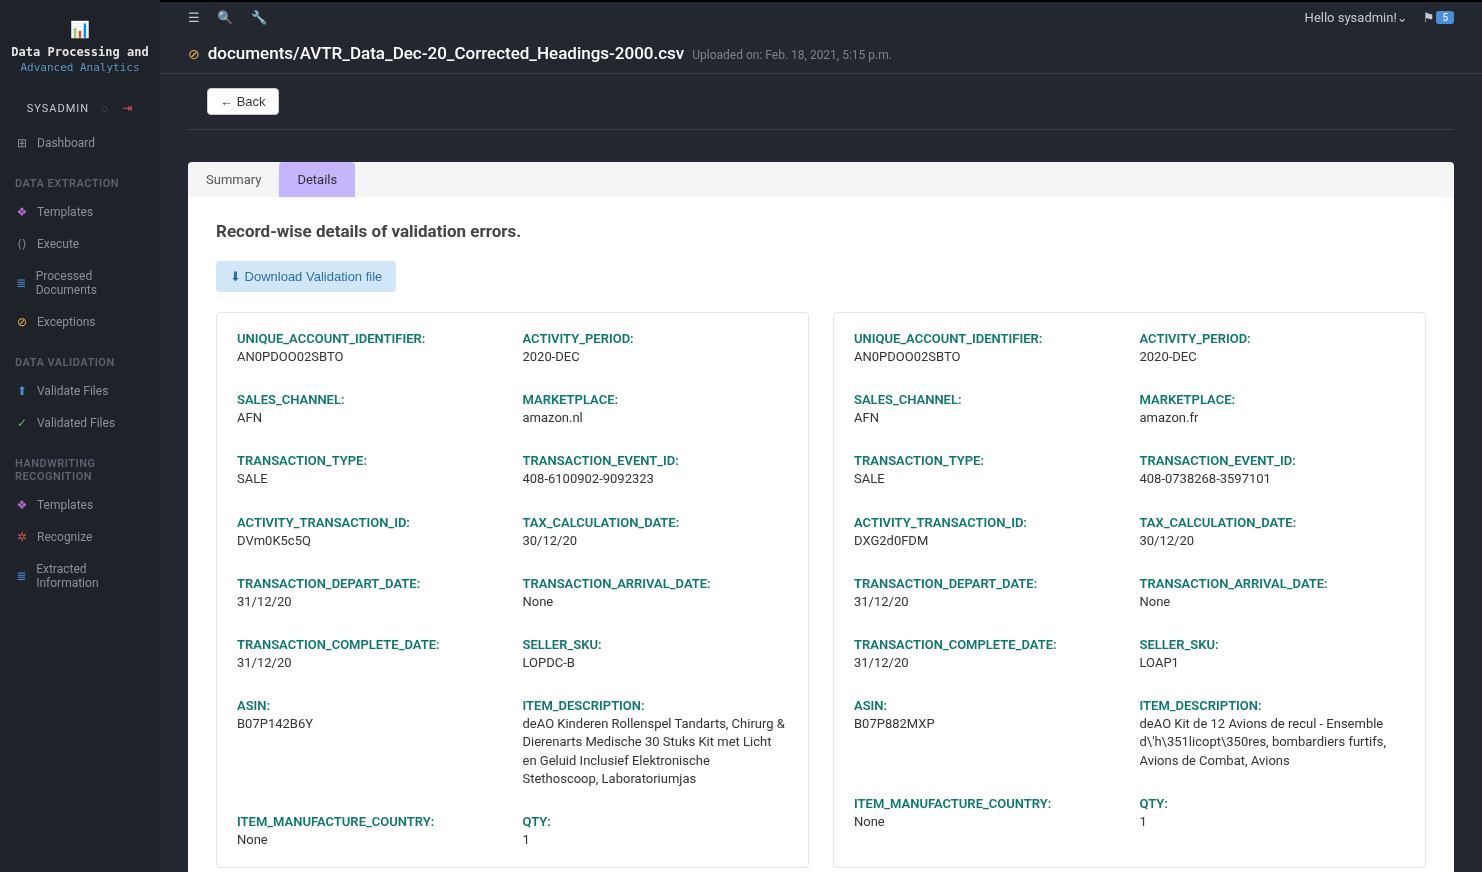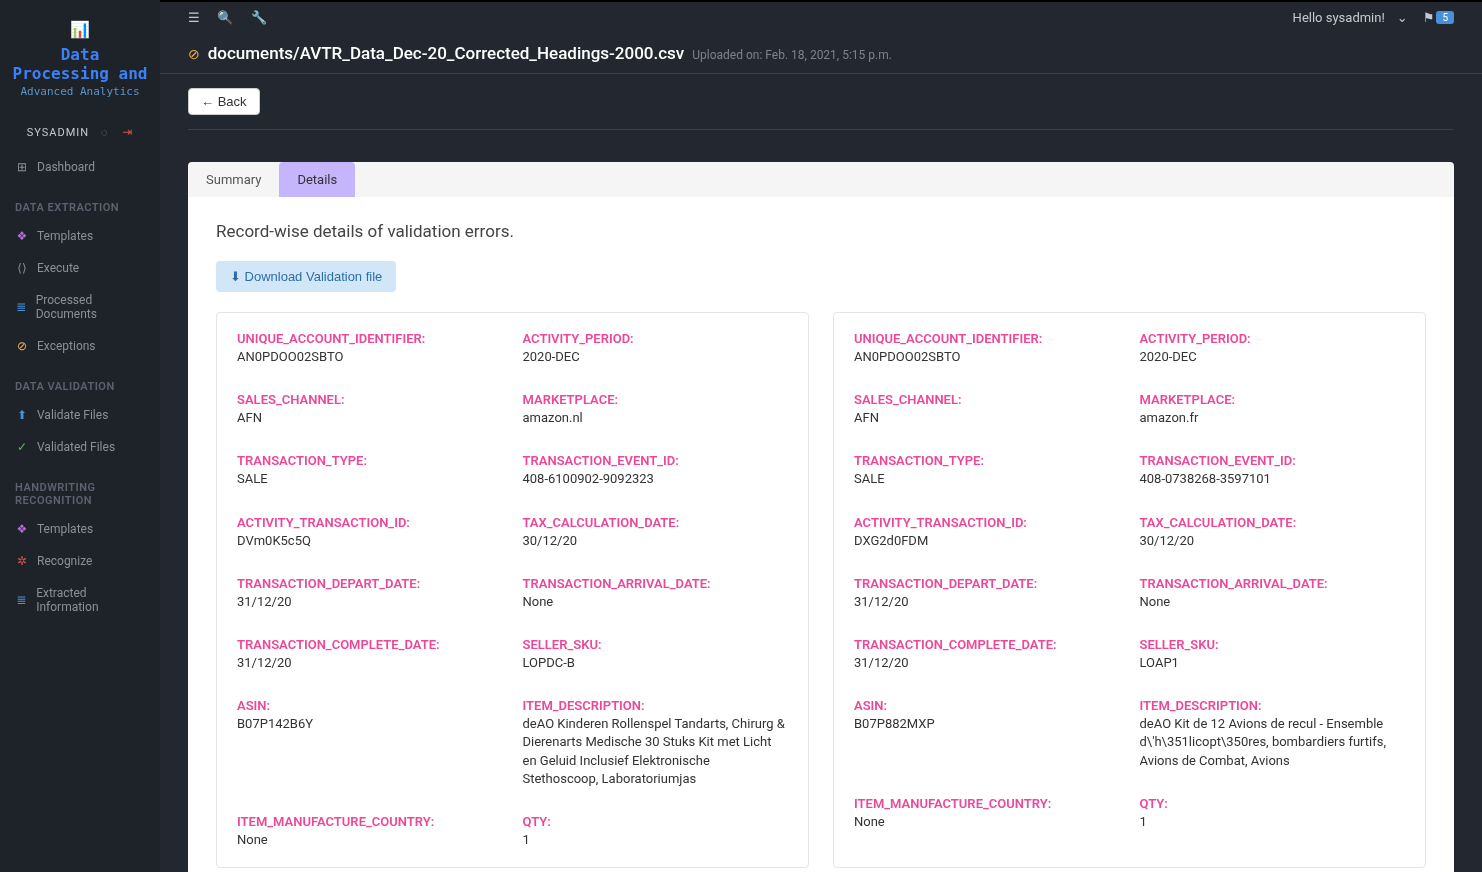--- a/index.html
+++ b/index.html
@@ -4,71 +4,71 @@
   <style>
     * { box-sizing: border-box; margin: 0; padding: 0; }
     body { font-family: -apple-system, BlinkMacSystemFont, "Segoe UI", Roboto, sans-serif; background: #1e2229; color: #333; font-size: 14px; }
     
     .app { display: flex; min-height: 100vh; }
     
     
     .sidebar { width: 160px; background: #1e2229; color: #8b8f96; flex-shrink: 0; padding: 15px 0; }
     .sidebar-logo { text-align: center; padding: 5px 10px 15px; }
     .sidebar-logo-icon { color: #4a90d9; font-size: 16px; }
-    .sidebar-brand1 { color: #3b82f6; font-size: 16px; font-weight: bold; font-family: monospace; margin-top: 6px; }
+    .sidebar-brand1 { color: #e5e5e5; font-size: 12px; font-weight: bold; font-family: monospace; margin-top: 6px; }
     .sidebar-brand2 { color: #5a94c4; font-size: 11px; font-family: monospace; margin-top: 2px; }
     .sidebar-user { text-align: center; padding: 12px 20px; font-size: 11px; letter-spacing: 1px; color: #c5c9cf; }
     .sidebar-user-icon { margin-left: 8px; color: #8b8f96; }
     .sidebar-logout { color: #d9534f; margin-left: 10px; font-size: 12px; }
     .sidebar-item { padding: 9px 15px; color: #8b8f96; font-size: 12px; cursor: pointer; display: flex; align-items: center; gap: 8px; }
     .sidebar-heading { padding: 18px 15px 6px; font-size: 11px; letter-spacing: 0.5px; color: #5d6270; font-weight: 600; }
     .sidebar-icon { width: 14px; display: inline-block; text-align: center; font-size: 12px; }
     .ic-blue { color: #4a90d9; }
     .ic-green { color: #5cb85c; }
     .ic-orange { color: #f0ad4e; }
     .ic-purple { color: #b76dd7; }
     .ic-red { color: #d9534f; }
     
     
     .main { flex: 1; background: #232830; display: flex; flex-direction: column; }
     .topbar { background: #232830; padding: 8px 28px; display: flex; align-items: center; color: #c5c9cf; border-top: 2px solid #000;}
     .topbar-left { display: flex; gap: 18px; align-items: center; }
     .topbar-icon { cursor: pointer; font-size: 13px; }
     .topbar-right { margin-left: auto; display: flex; align-items: center; gap: 15px; font-size: 13px; }
-    .topbar-user { display: flex; align-items: center; gap: 12px; cursor: pointer; }
+    .topbar-user { display: flex; align-items: center; gap: 0; cursor: pointer; }
     .topbar-flag { display: flex; align-items: center; gap: 2px; }
     .topbar-badge { background: #4a90d9; color: #fff; border-radius: 3px; padding: 1px 6px; font-size: 10px; }
     
     .header-row { padding: 10px 28px; border-bottom: 1px solid #3a3f48; display: flex; align-items: baseline; gap: 8px; }
     .header-warn { color: #f0ad4e; font-size: 14px; }
     .header-title { color: #fff; font-size: 17px; font-weight: 500; }
     .header-upload { color: #7d828c; font-size: 12px; }
     
     .backrow { padding: 14px 28px 6px; }
-    .back-btn { background: #fff; border: 1px solid #ccc; color: #333; padding: 5px 12px; border-radius: 4px; font-size: 13px; cursor: pointer; }
+    .back-btn { background: #fff; border: 1px solid #ccc; color: #333; padding: 5px 12px; border-radius: 4px; font-size: 13px; cursor: pointer; margin-left: 19px; }
     
     .sep { border-bottom: 1px solid #3a3f48; margin: 8px 28px 0; }
     
     .content-wrap { padding: 0 28px 28px; flex: 1; }
     .tabs { background: #f5f5f5; border-radius: 4px 4px 0 0; display: flex; margin-top: 32px; }
     .tab { padding: 10px 18px; font-size: 13px; color: #555; cursor: pointer; }
     .tab.active { background: #c4b5fd; color: #333; border-radius: 4px 4px 0 0; }
     
     .panel { background: #fff; padding: 24px 28px; border-radius: 0 0 4px 4px; }
-    .panel-title { font-size: 17px; color: #444; font-weight: 400; margin-bottom: 20px; }
+    .panel-title { font-size: 17px; color: #444; font-weight: 700; margin-bottom: 20px; }
     
     .download-btn { background: #d1e7f7; color: #2c6ea8; border: none; padding: 8px 14px; border-radius: 4px; font-size: 13px; cursor: pointer; }
     
     .records { display: flex; gap: 24px; margin-top: 20px; }
     .record-card { flex: 1; border: 1px solid #e5e5e5; border-radius: 4px; }
     .record-head { padding: 14px 20px; border-bottom: 1px solid #e5e5e5; font-size: 16px; color: #333; }
     .record-body { padding: 18px 20px; }
     .field-grid { display: grid; grid-template-columns: 1fr 1fr; gap: 26px 20px; }
     .field { }
-    .field-label { font-size: 13px; font-weight: 600; color: #ec4899; margin-bottom: 2px; }
+    .field-label { font-size: 13px; font-weight: 600; color: #0f766e; margin-bottom: 2px; }
     .field-value { font-size: 13px; color: #333; line-height: 1.4; }
   </style>
 </head>
 <body>
 
 <div class="app">
   <aside class="sidebar">
     <div class="sidebar-logo">
       <div class="sidebar-logo-icon">📊</div>
       <div class="sidebar-brand1">Data Processing and</div>

